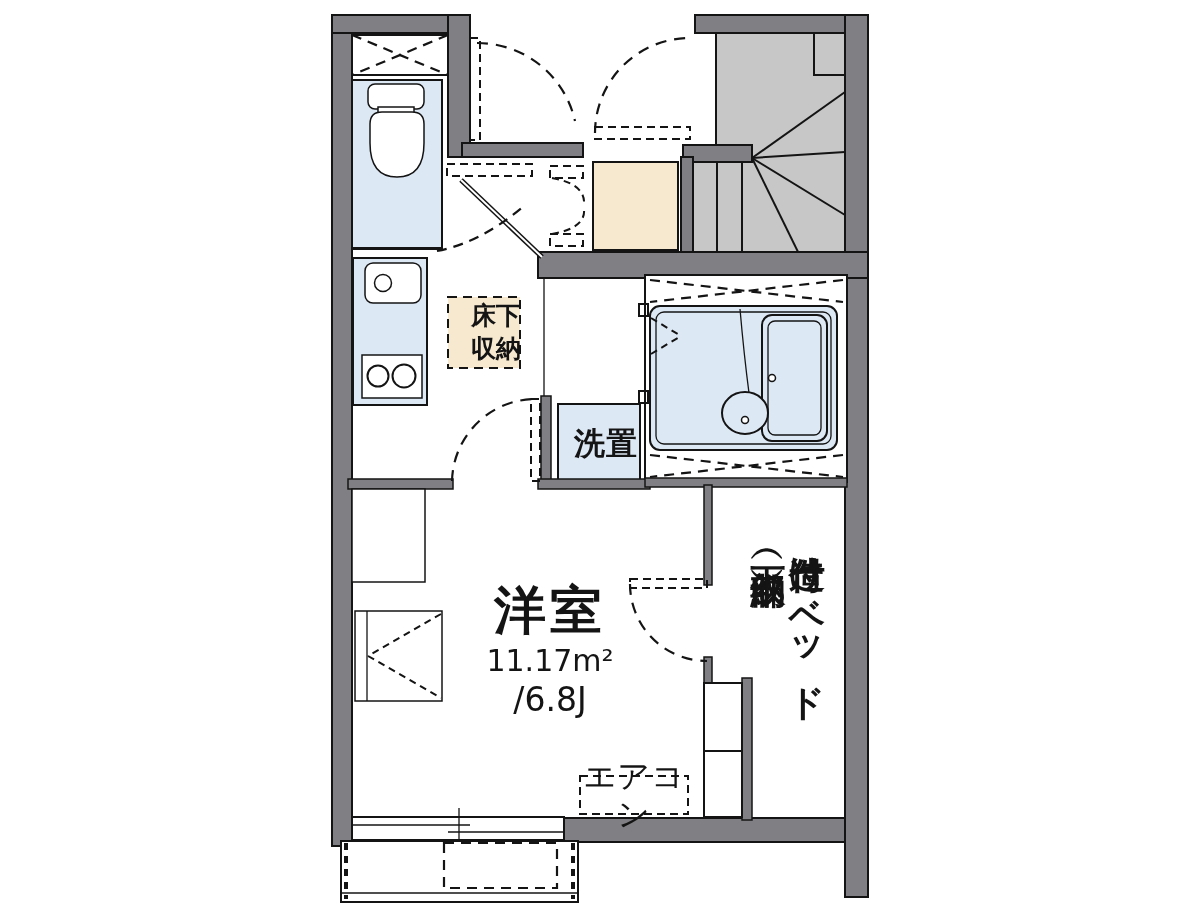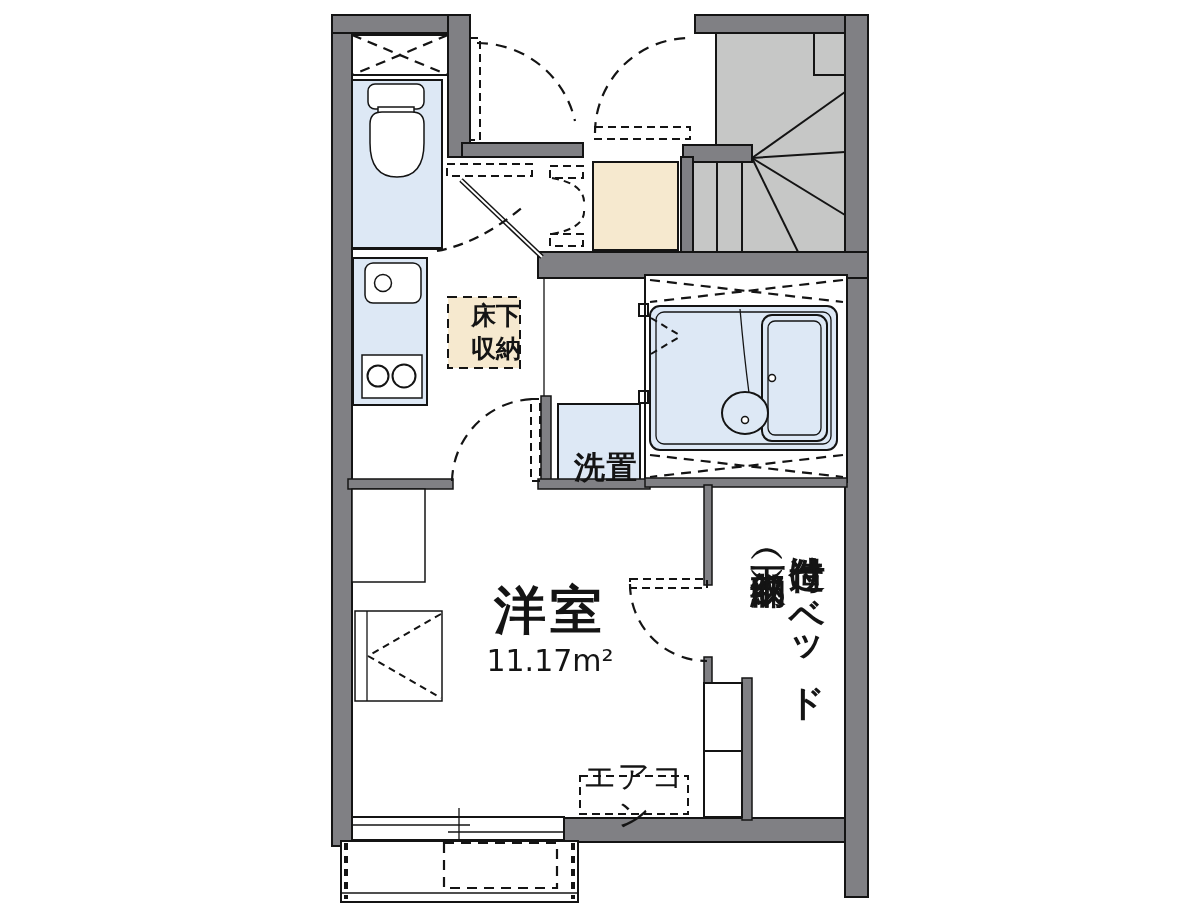--- a/index.html
+++ b/index.html
@@ -23,21 +23,21 @@
   .dash-sm{stroke:var(--line,#141414);stroke-width:2;fill:none;stroke-dasharray:7 5;}
   .dash-x{stroke:var(--line,#141414);stroke-width:2.2;fill:none;stroke-dasharray:10 7;}
   .dash-box{fill:none;stroke:var(--line,#141414);stroke-width:2;stroke-dasharray:8 5;}
   .dash-thick{stroke:var(--line,#141414);stroke-width:4;fill:none;stroke-dasharray:7 6;}
   
   .lbl{position:absolute;color:var(--line,#141414);display:flex;align-items:center;justify-content:center;text-align:center;line-height:1.2;}
   .lbl-room{left:470px;top:580px;width:160px;height:60px;font-size:52px;font-weight:600;letter-spacing:4px;}
   .lbl-sqm{left:460px;top:643px;width:180px;height:36px;font-size:30px;font-weight:500;}
   .lbl-jo{left:460px;top:682px;width:180px;height:36px;font-size:33px;font-weight:500;}
   .lbl-underfloor{left:448px;top:297px;width:72px;height:71px;font-size:25px;font-weight:600;white-space:pre-line;line-height:1.3;margin-left:12px;}
-  .lbl-laundry{left:558px;top:404px;width:96px;height:79px;font-size:31px;font-weight:600;letter-spacing:1px;margin-top:24px;}
+  .lbl-laundry{left:558px;top:404px;width:96px;height:79px;font-size:31px;font-weight:600;letter-spacing:1px;}
   .lbl-aircon{left:580px;top:776px;width:108px;height:38px;font-size:32px;font-weight:500;letter-spacing:1px;}
   .lbl-vert{position:absolute;writing-mode:vertical-rl;text-orientation:mixed;font-weight:600;color:var(--line,#141414);letter-spacing:2px;}
   .lbl-bed1{left:782px;top:527px;height:240px;font-size:36px;}
   .lbl-bed2{left:744px;top:538px;height:230px;font-size:35px;}
 </style>
 </head>
 <body>
 
 <div class="plan" style="--wall: #808084; --stair: #c6c7c6; --fixture: #dde8f5; --beige: #f6e9cf; --line: #141414; --bg: #ffffff;">
 
@@ -167,20 +167,21 @@
       <rect class="whitebox" x="341" y="841" width="237" height="61"></rect>
       <path class="ln-thin" d="M341,893 L578,893"></path>
       <path class="dash-thick" d="M346,843 L346,899"></path>
       <path class="dash-thick" d="M573,843 L573,899"></path>
       <rect class="dash-x" x="444" y="843" width="113" height="45" fill="none"></rect>
     </g>
   </svg>
 
   <div class="lbl lbl-room">洋室</div>
   <div class="lbl lbl-sqm">11.17m²</div>
+  <div class="lbl lbl-jo">/6.8J</div>
   <div class="lbl lbl-underfloor">床下
 収納</div>
   <div class="lbl lbl-laundry">洗置</div>
   <div class="lbl lbl-aircon">エアコン</div>
   <div class="lbl-vert lbl-bed1">造付けベッド</div>
   <div class="lbl-vert lbl-bed2">（下部収納）</div>
 
 </div>
 
 </body></html>

